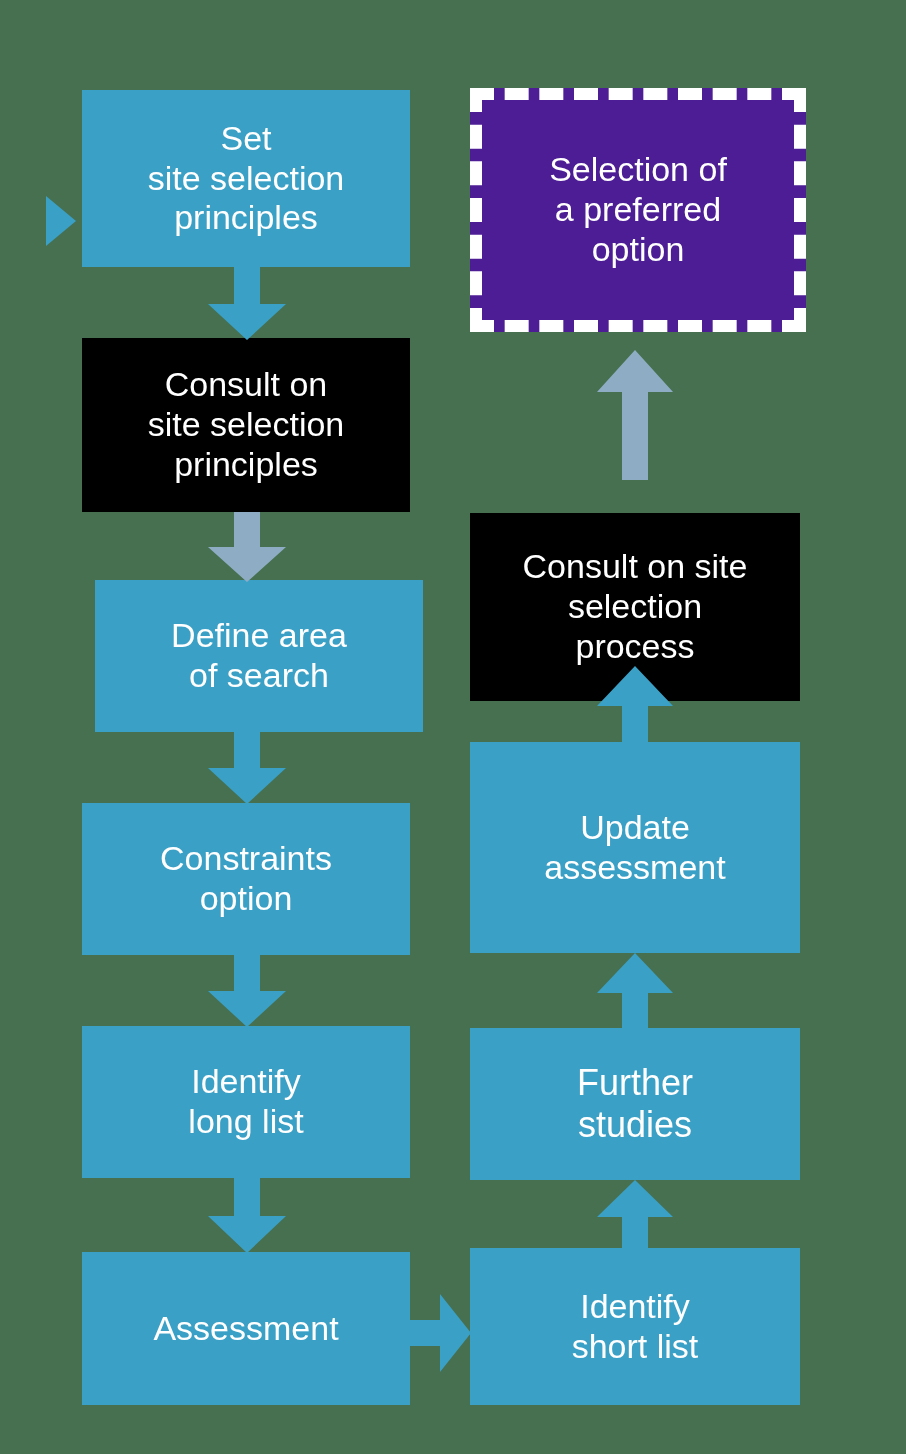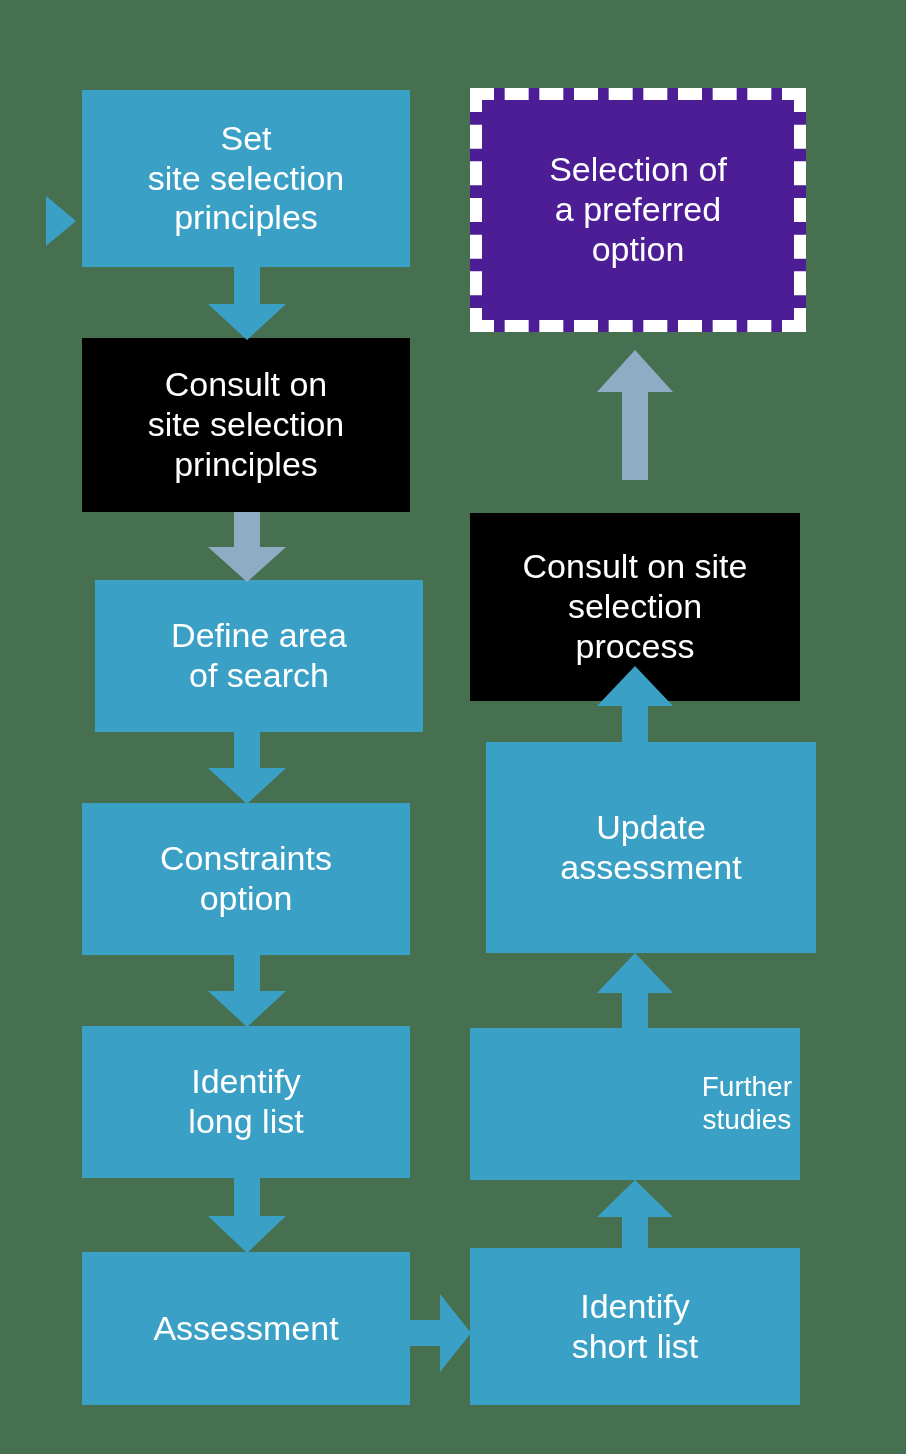--- a/index.html
+++ b/index.html
@@ -87,26 +87,26 @@
 
   <div class="node fill-blue" style="left:82px; top:1252px; width:328px; height:153px; font-size:34px;">
     <span class="node-label">Assessment</span>
   </div>
 
   <div class="node fill-blue" style="left:470px; top:1248px; width:330px; height:157px; font-size:34px;">
     <span class="node-label">Identify
 short list</span>
   </div>
 
-  <div class="node fill-blue" style="left:470px; top:1028px; width:330px; height:152px; font-size:28px;justify-content:flex-end;">
+  <div class="node fill-blue" style="left:470px; top:1028px; width:330px; height:152px; font-size:36px;">
     <span class="node-label">Further
 studies</span>
   </div>
 
-  <div class="node fill-blue" style="left:470px; top:742px; width:330px; height:211px; font-size:34px;margin-left:16px;">
+  <div class="node fill-blue" style="left:470px; top:742px; width:330px; height:211px; font-size:34px;">
     <span class="node-label">Update
 assessment</span>
   </div>
 
   <div class="node fill-grey" style="left:470px; top:478px; width:330px; height:188px; font-size:34px;margin-top:35px;">
     <span class="node-label">Consult on site
 selection
 process</span>
   </div>
 

